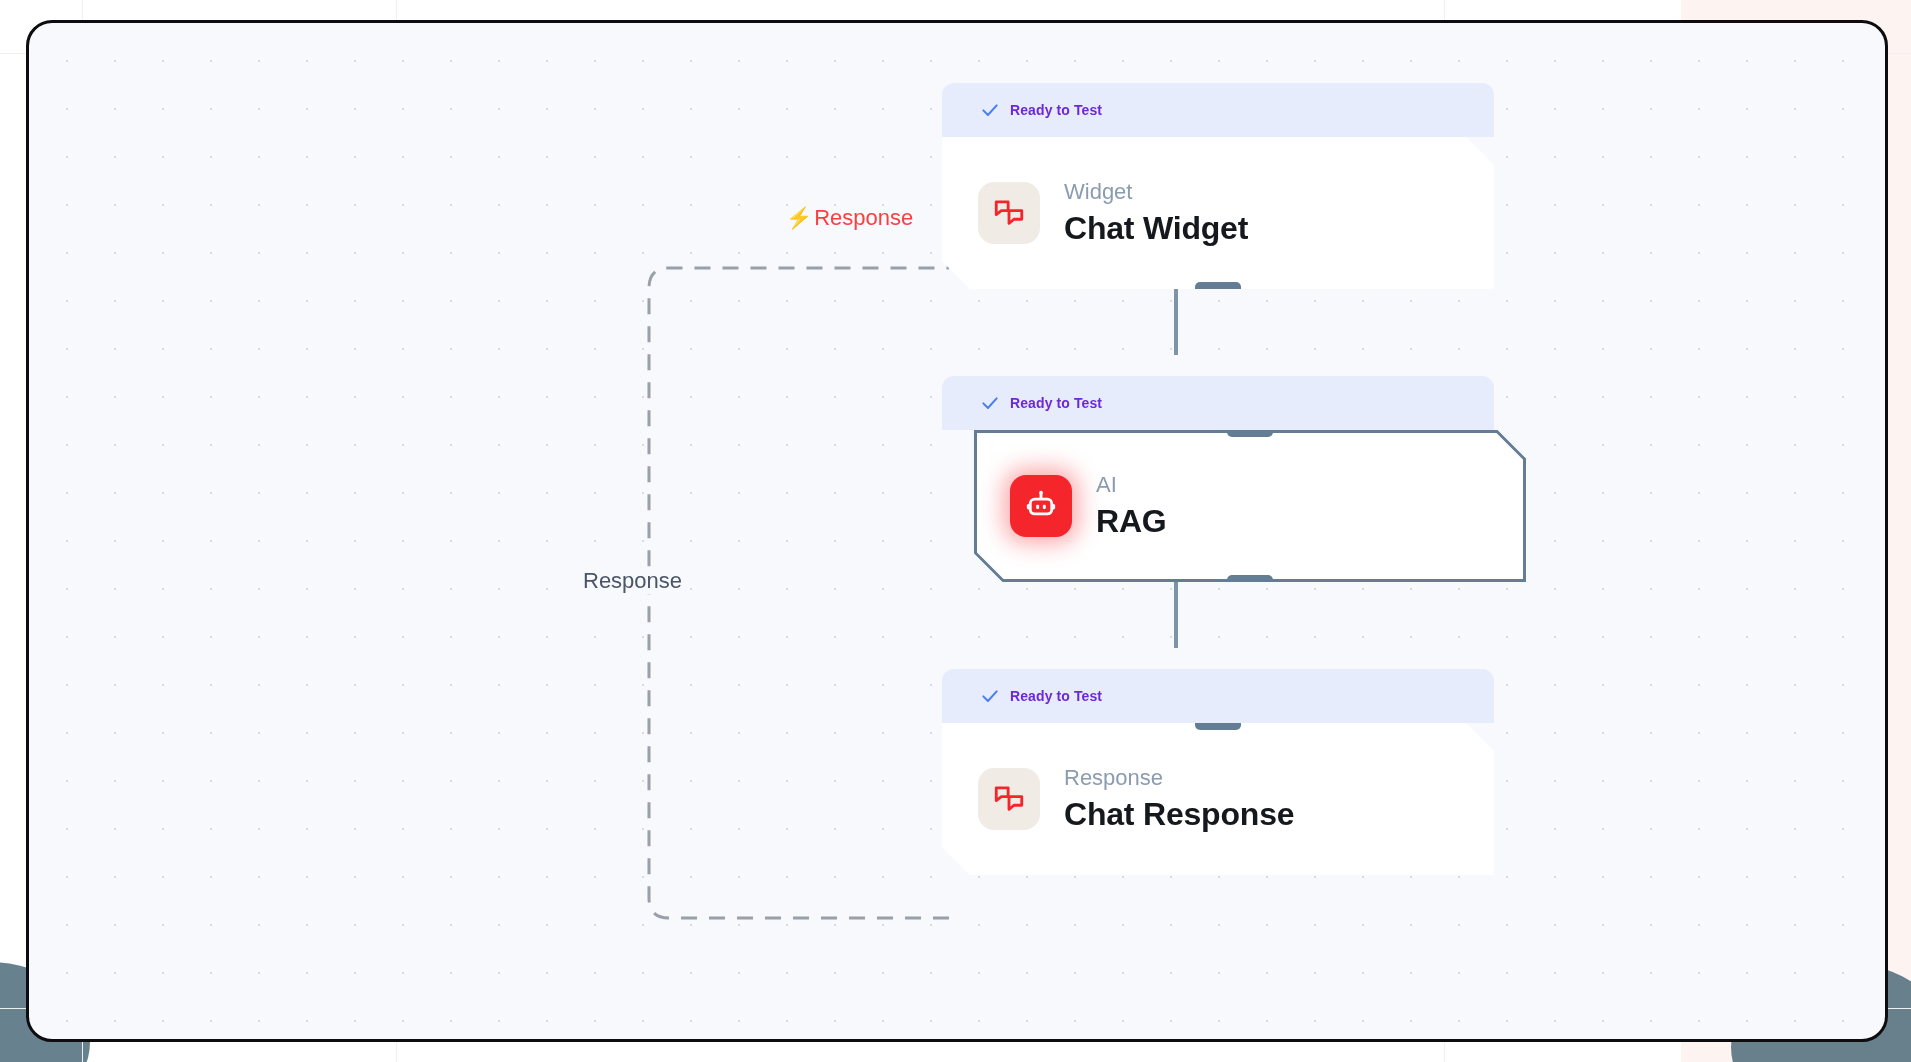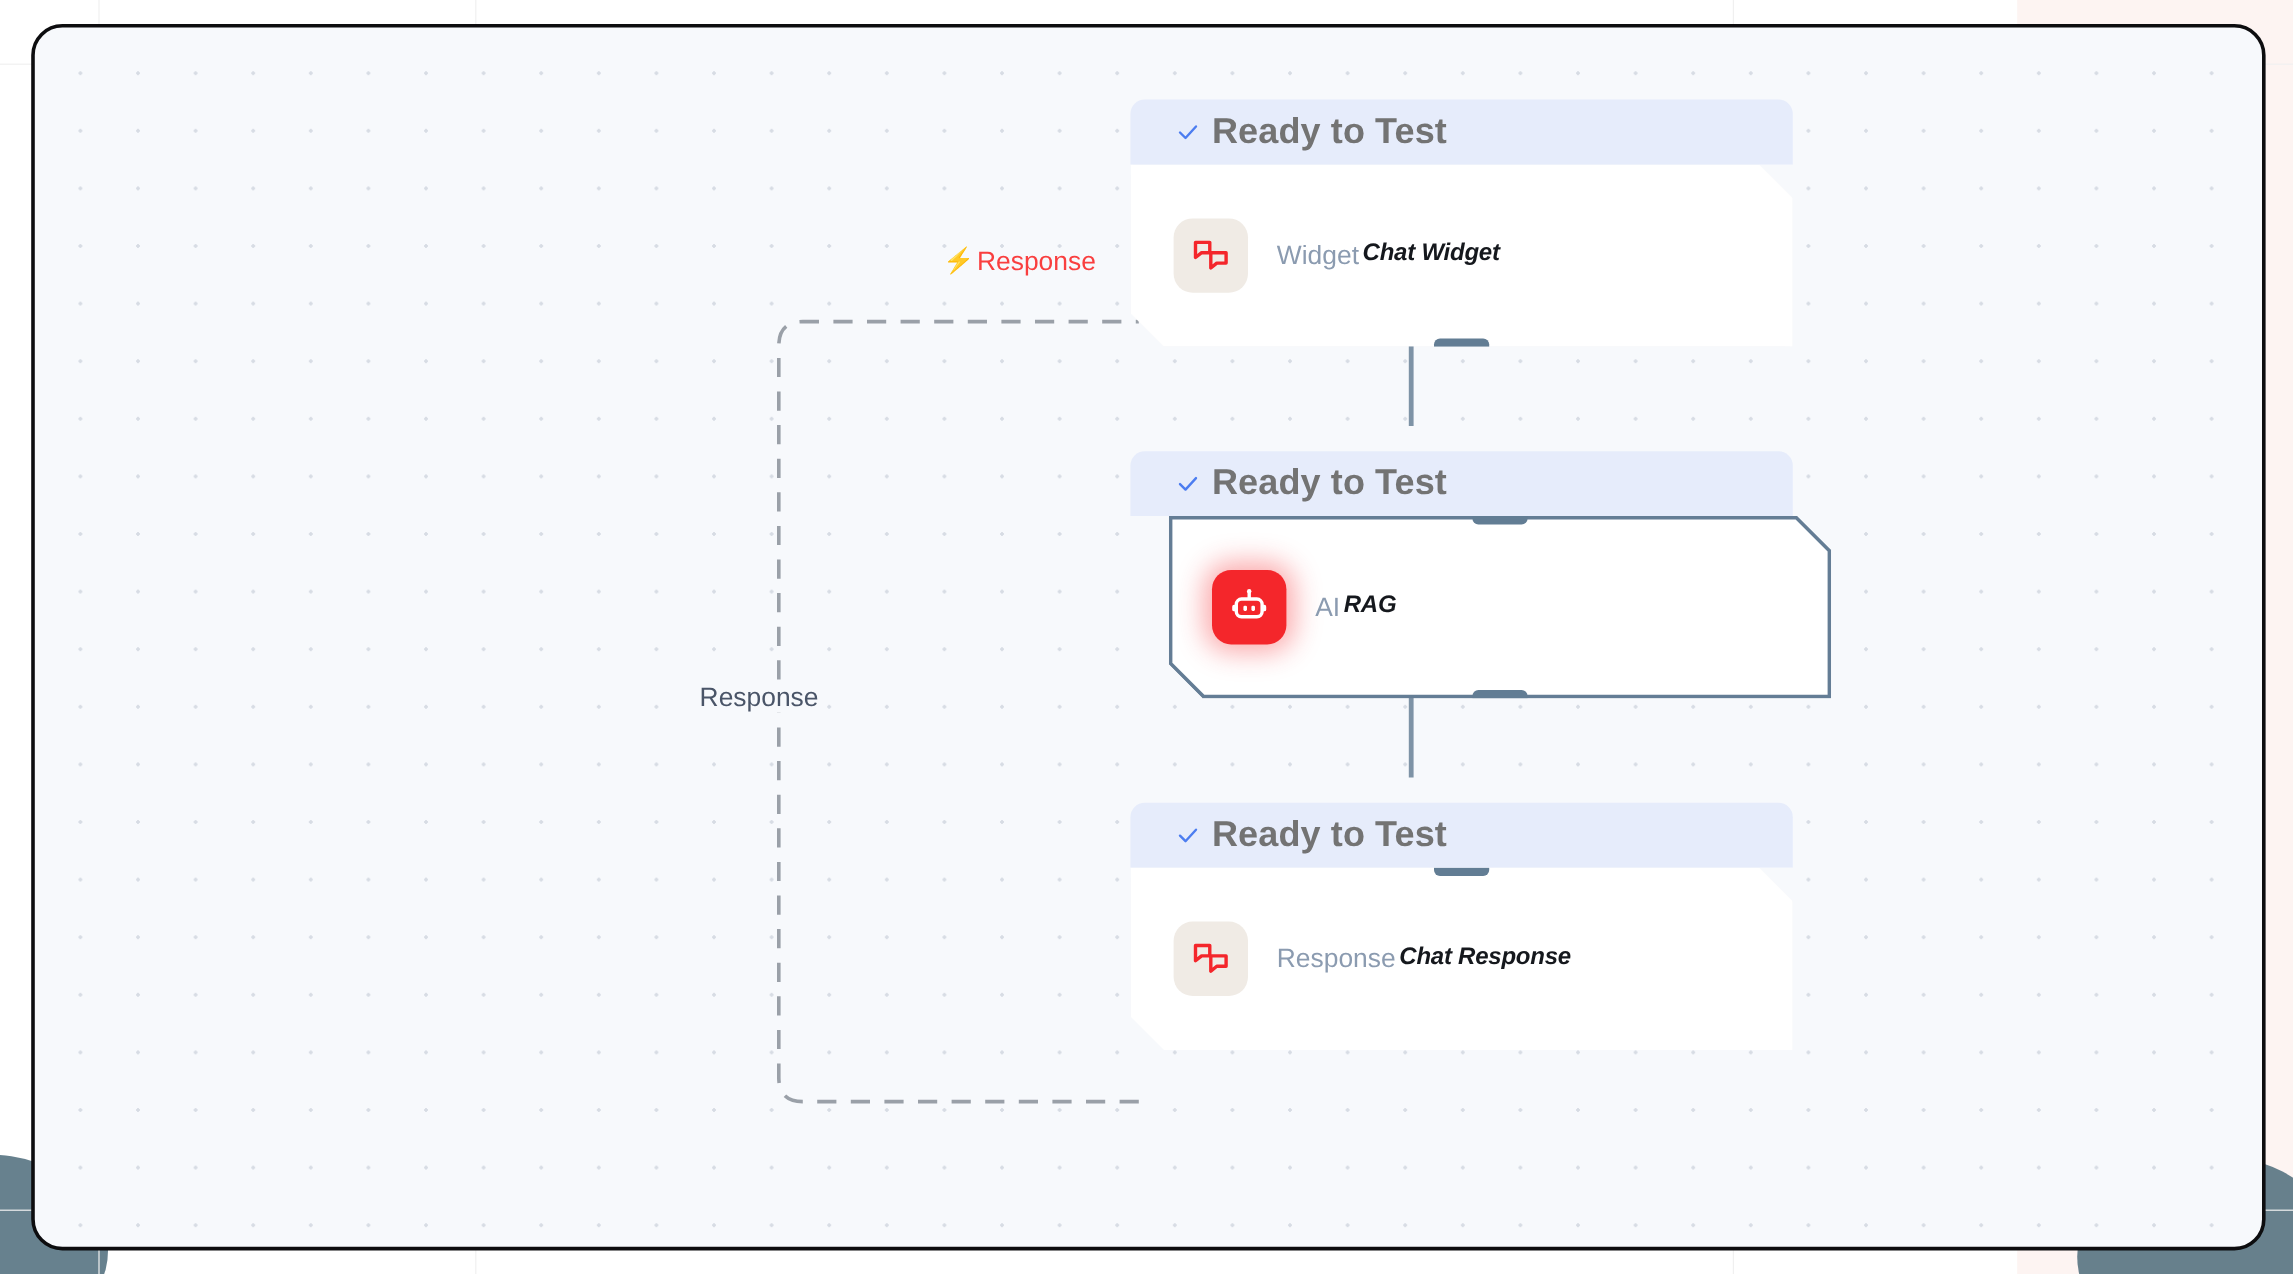--- a/index.html
+++ b/index.html
@@ -124,22 +124,22 @@
     position: relative;
     z-index: 1;
   }
   .node-badge .check {
     width: 20px;
     height: 20px;
     display: block;
     flex: 0 0 auto;
   }
   .node-badge .badge-text {
-    color: #737373;
-    font-size: 30px;
+    color: #6d28d9;
+    font-size: 14px;
     font-weight: 700;
     letter-spacing: .1px;
   }
 
   .node-card {
     position: relative;
     height: 152px;
     width: 552px;
     background: #ffffff;
     filter: drop-shadow(0 2px 5px rgba(40,55,80,.13));
@@ -183,34 +183,33 @@
   }
   .node-icon.beige {
     background: #f0ebe5;
   }
   .node-icon.red {
     background: #f4262b;
     box-shadow: 0 0 22px 7px rgba(244,38,43,.38);
   }
   .node-icon svg { display: block; }
 
-  .node-text { display: flex; flex-direction: row; gap: 3px; }
+  .node-text { display: flex; flex-direction: column; gap: 3px; }
   .node-kind {
     font-size: 22px;
     color: #8b9bb0;
     font-weight: 400;
     line-height: 1.25;
   }
   .node-title {
-    font-size: 20px;
+    font-size: 32px;
     color: #15181d;
     font-weight: 700;
     line-height: 1.25;
     letter-spacing: -.2px;
-    font-style: italic;
   }
 
   
   .handle {
     position: absolute;
     width: 46px;
     height: 13px;
     background: #627d94;
     border-radius: 5px;
     left: 50%;

